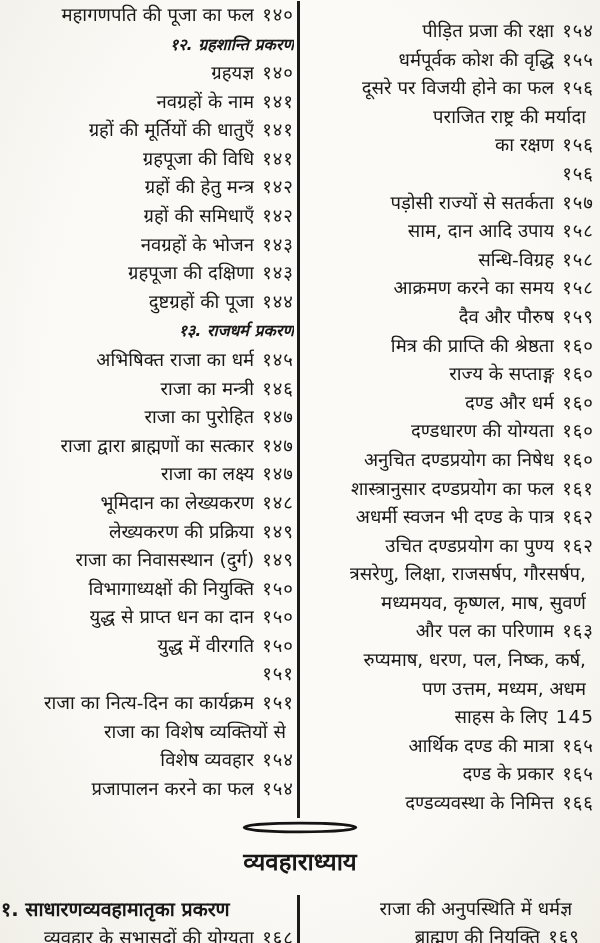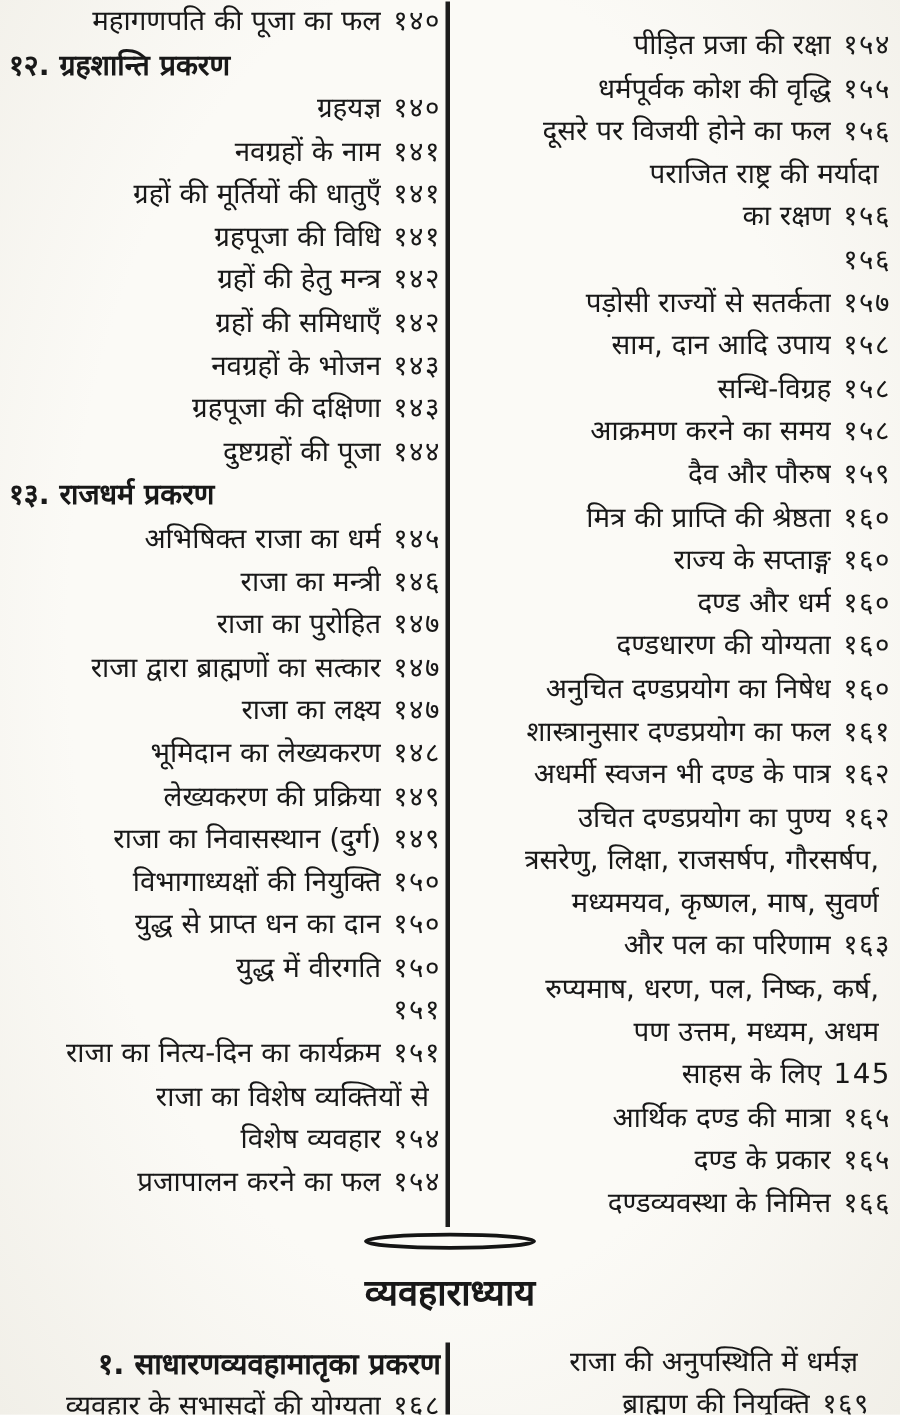--- a/index.html
+++ b/index.html
@@ -22,33 +22,33 @@
   .toc-row {
     display: flex; justify-content: flex-end; align-items: baseline;
     min-height: 28.6px; line-height: 28.6px;
     font-size: 18.5px; white-space: nowrap;
   }
   .toc-row .t { overflow: hidden; }
   .toc-row .p { margin-left: 8px; flex-shrink: 0; letter-spacing: 1px; }
   .toc-row.indent { padding-left: 42px; }
   .toc-heading {
     min-height: 29.5px; line-height: 29.5px;
-    text-align: left; font-weight: 700; font-size: 19px;
-    white-space: nowrap; overflow: hidden;
+    text-align: right; font-weight: 700; font-size: 16px;
+    white-space: nowrap; overflow: hidden; font-style: italic;
   }
   .lens-wrap { text-align: center; height: 17px; margin-top: 2px; }
   .chapter-title {
     text-align: center; font-weight: 700; font-size: 24px;
     margin-top: 7px; line-height: 36px;
   }
   .bottom { display: flex; align-items: stretch; margin-top: 15px; }
   .b-left  { box-sizing: border-box; width: 297px; padding: 0 3px 0 1px; }
   .b-right { box-sizing: border-box; width: 303px; padding: 0 20px 0 11px; border-left: 3px solid #1c1c1c; }
   .b-heading {
-    text-align: right; font-weight: 700; font-size: 19.5px;
+    text-align: left; font-weight: 700; font-size: 19.5px;
     line-height: 29px; white-space: nowrap; overflow: hidden;
   }
   .b-right .toc-row.indent { padding-left: 30px; }
 </style>
 </head>
 <body>
 
 <div class="page">
 
   <div class="toc">

